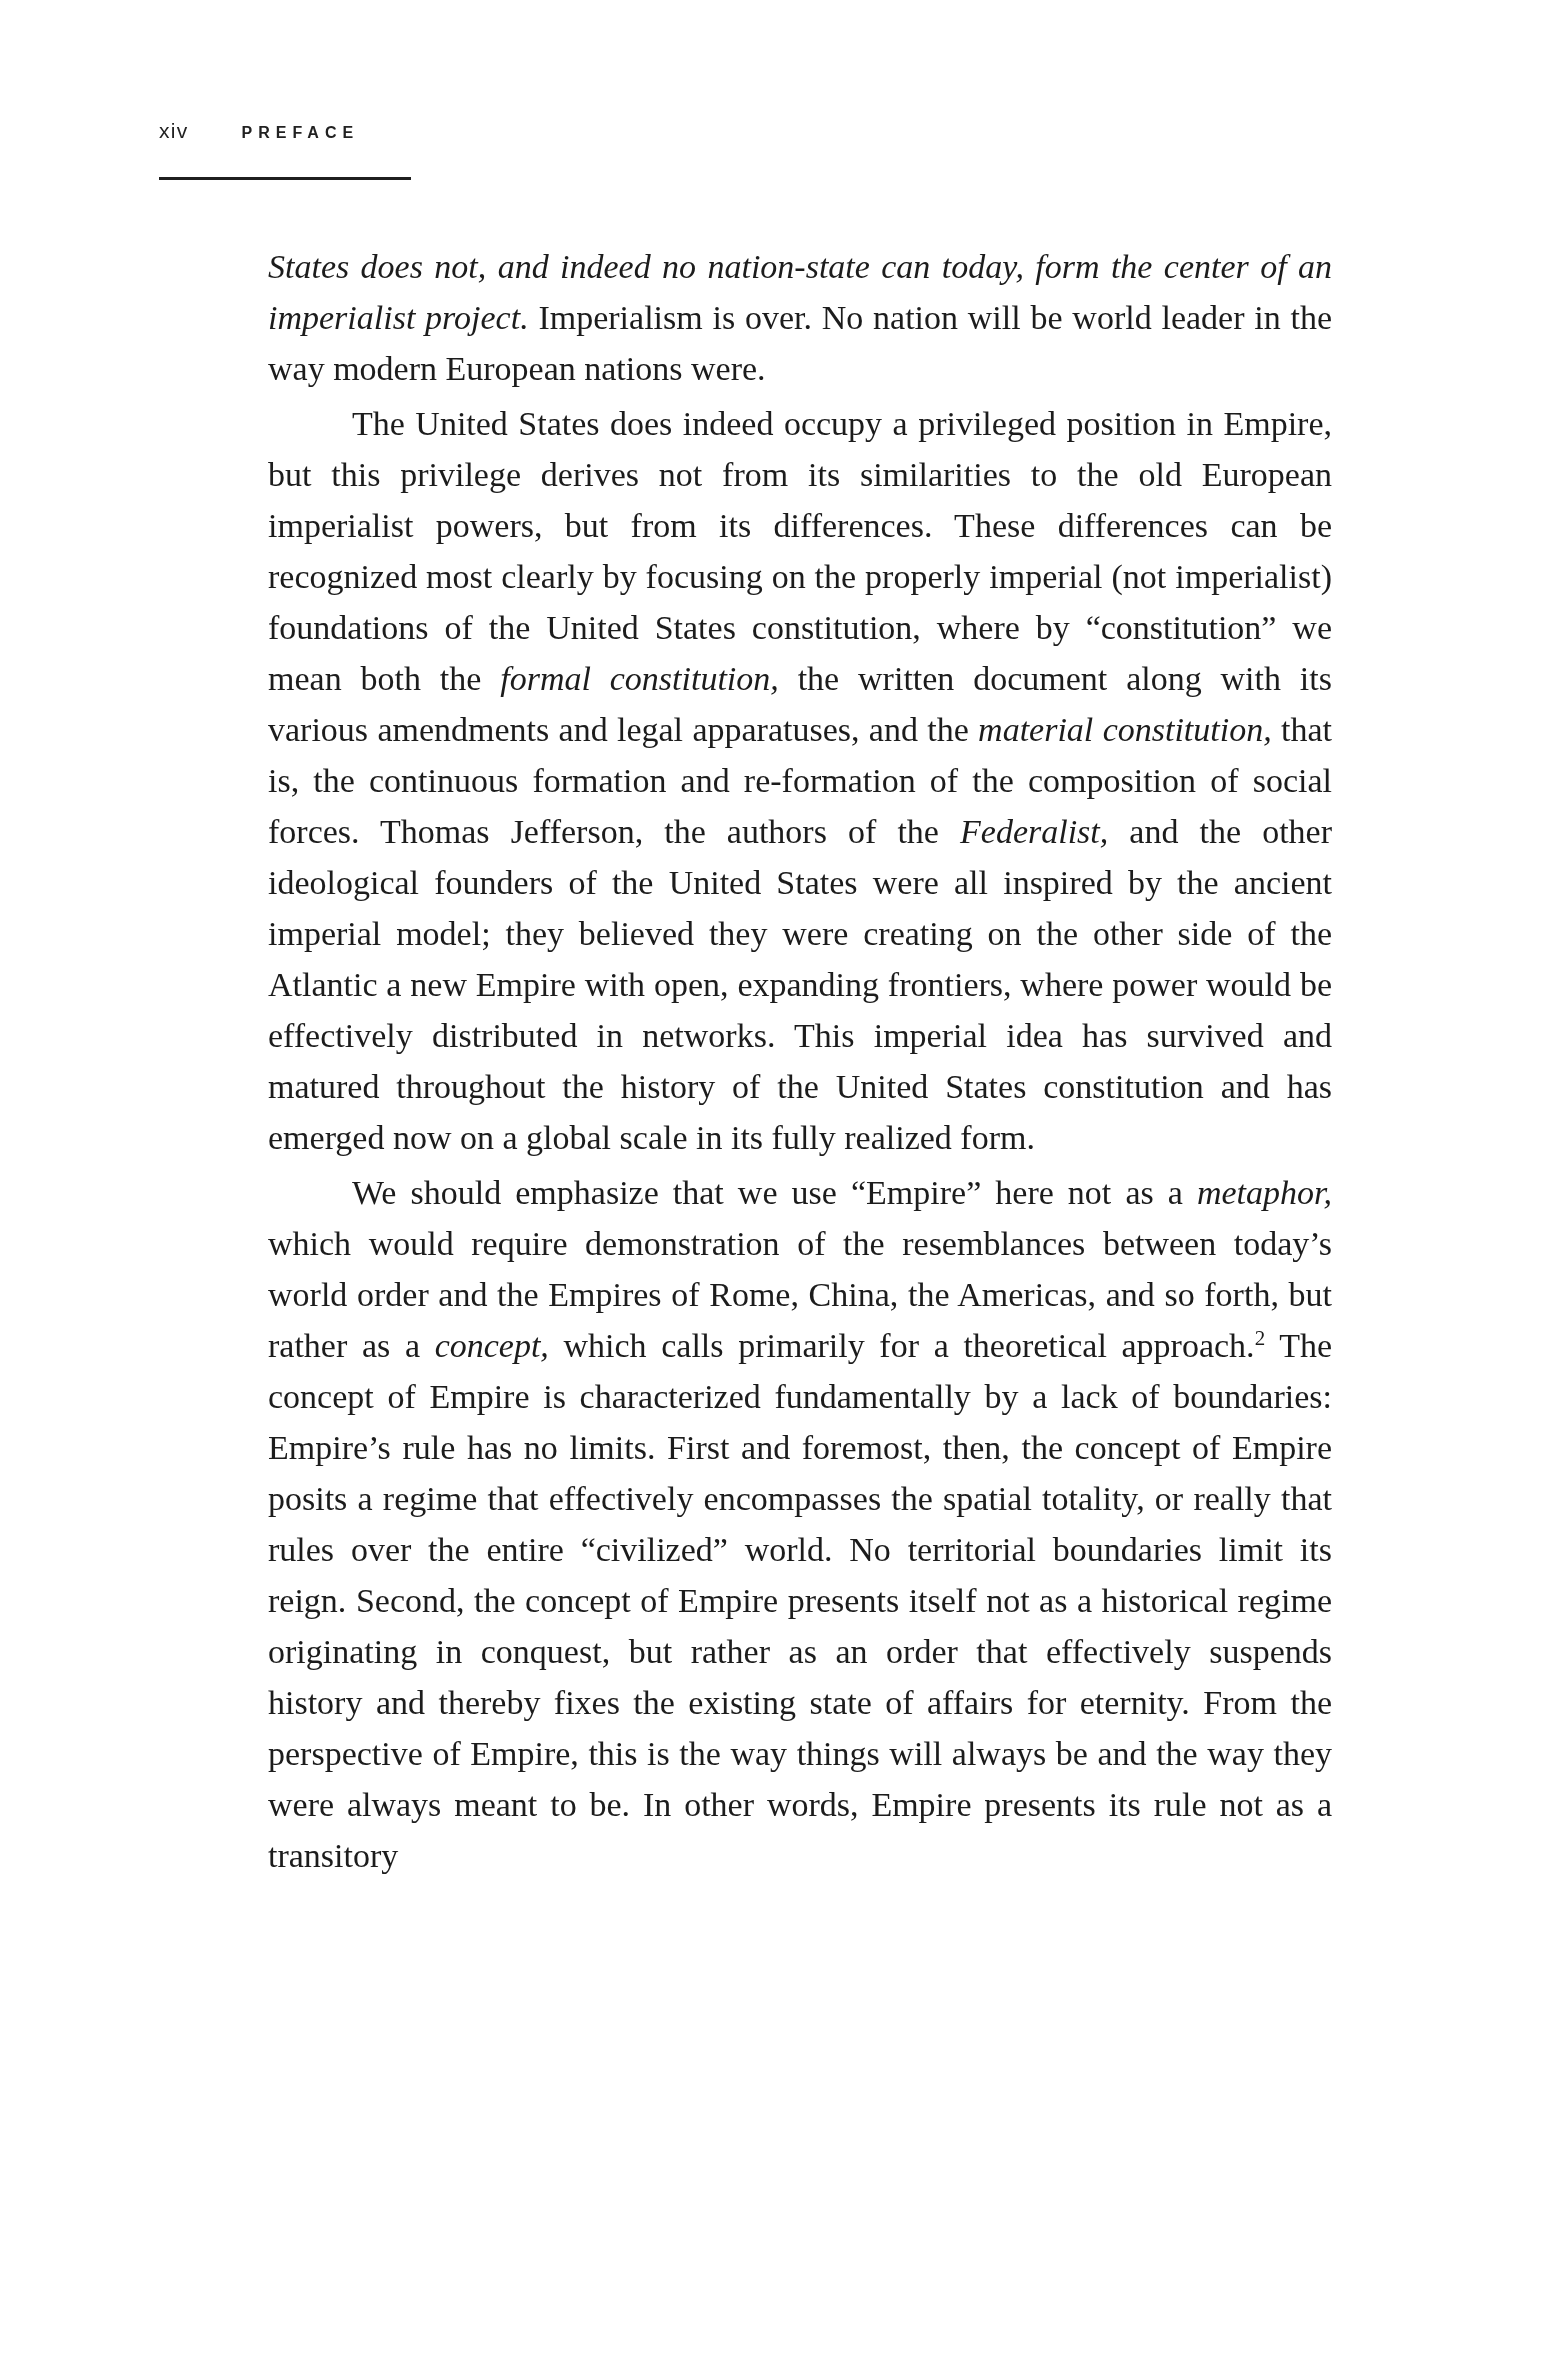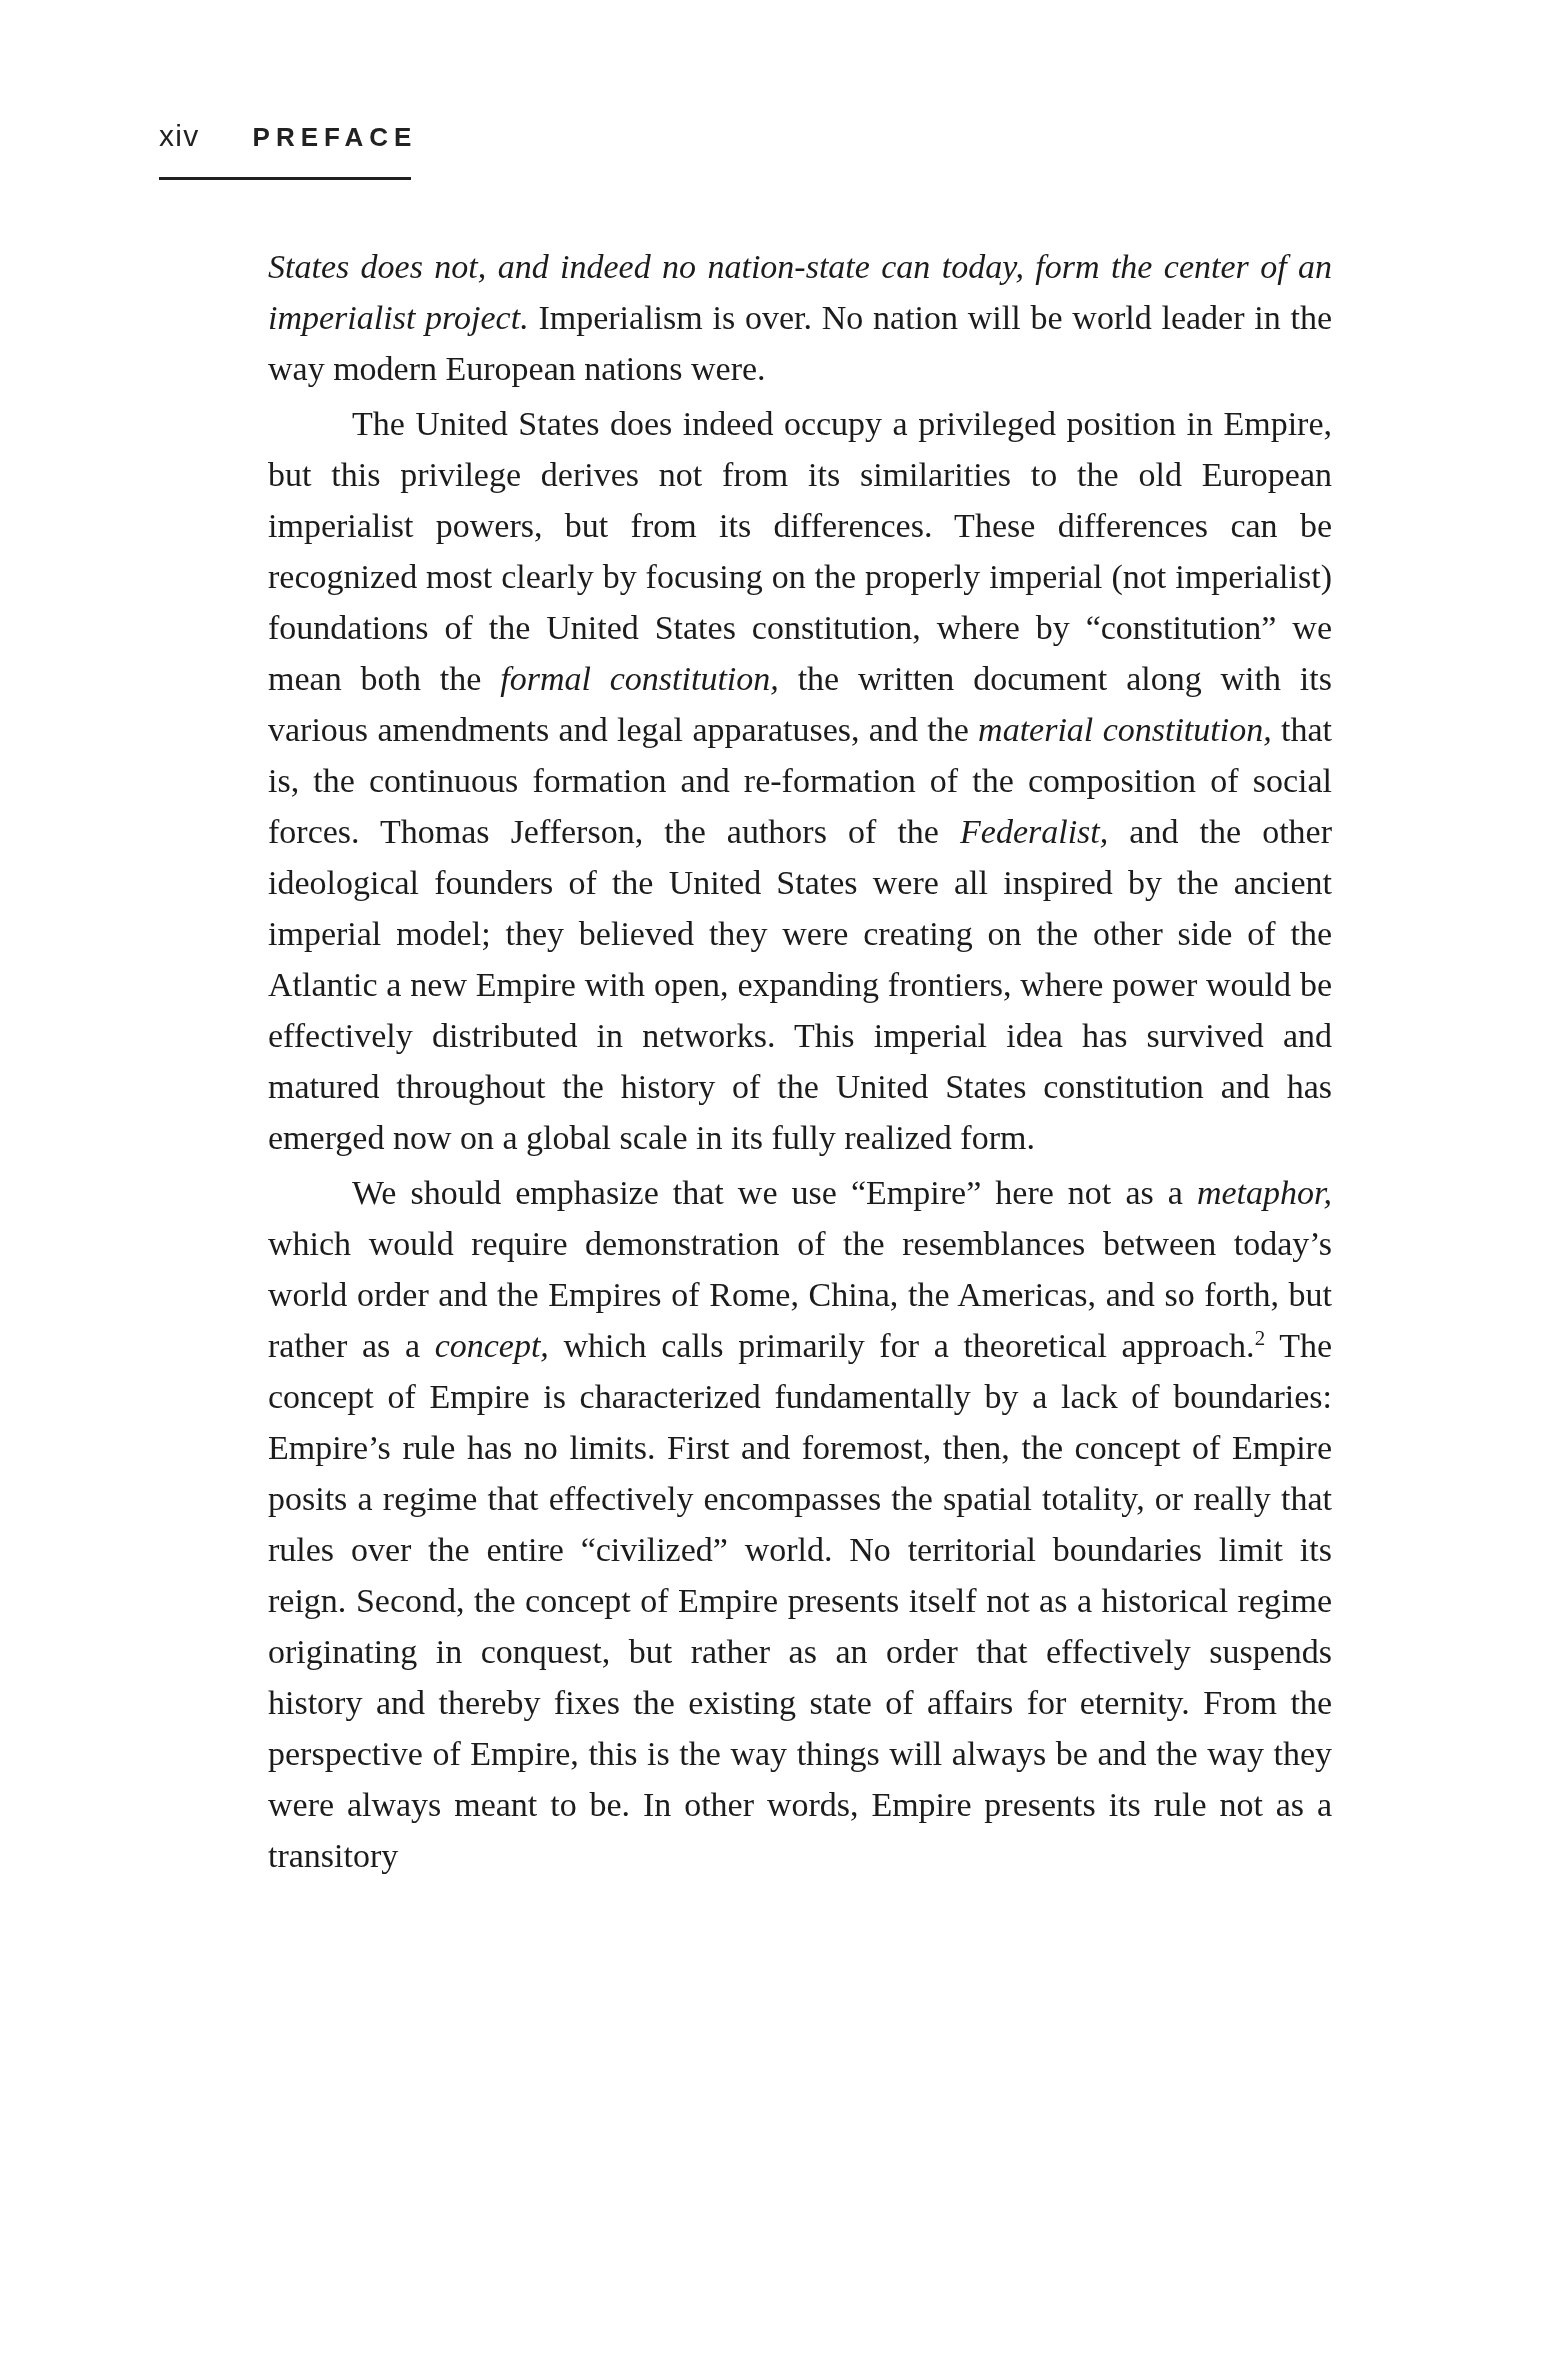--- a/index.html
+++ b/index.html
@@ -21,26 +21,26 @@
   }
   
   .running-head {
     position: absolute;
     top: 119px;
     left: 159px;
     font-family: "Liberation Sans", "DejaVu Sans", sans-serif;
     white-space: nowrap;
   }
   .folio {
-    font-size: 30px;
+    font-size: 21px;
     letter-spacing: 1.3px;
     color: #222222;
   }
   .section {
-    font-size: 26px;
+    font-size: 16px;
     font-weight: bold;
     letter-spacing: 6px;
     margin-left: 53px;
     color: #222222;
   }
   .rule {
     position: absolute;
     top: 177px;
     left: 159px;
     width: 252px;

